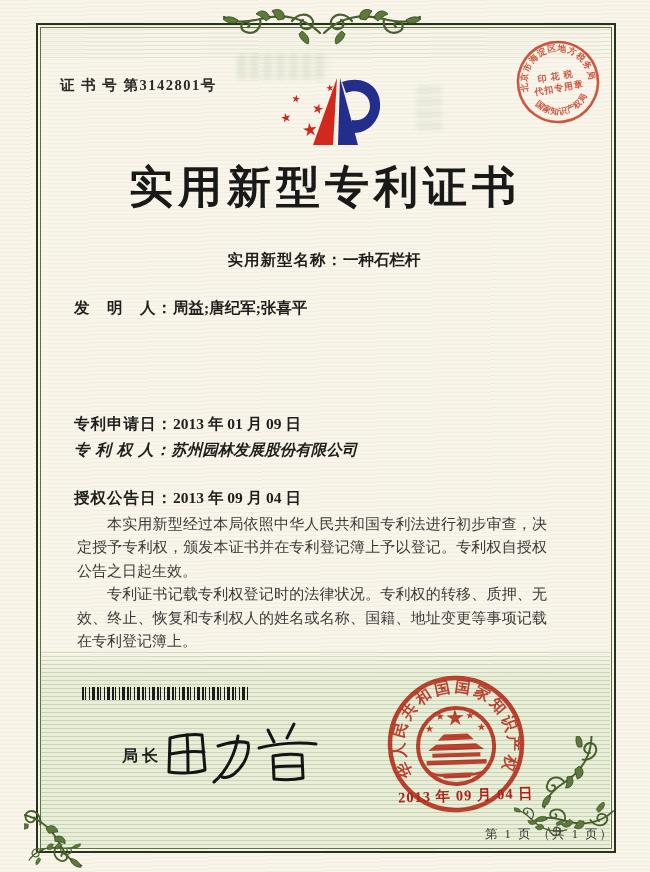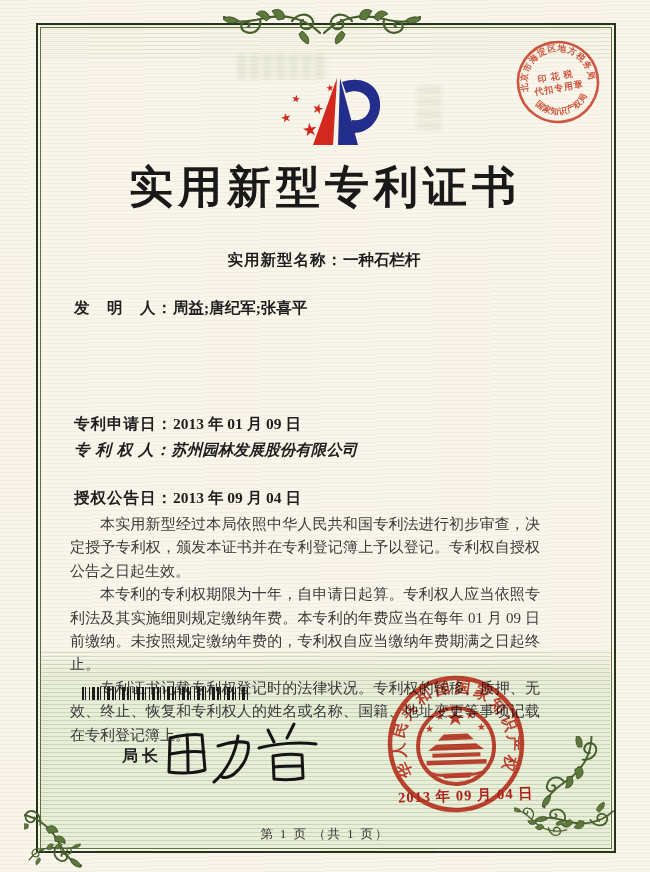--- a/index.html
+++ b/index.html
@@ -14,30 +14,30 @@
     background:
       repeating-linear-gradient(180deg,rgba(110,140,85,.26) 0 1px,rgba(0,0,0,0) 1px 4px),
       linear-gradient(180deg,rgba(232,237,215,0) 0,rgba(232,237,215,.85) 22px,#e9eed9 48px);}
   .band-top{left:40px;top:25px;width:570px;height:34px;
     background:repeating-linear-gradient(180deg,rgba(120,150,95,.14) 0 1px,rgba(0,0,0,0) 1px 4px);}
   .cert-no{left:60px;top:76px;font-size:14.5px;letter-spacing:1.5px;color:#2a2a2a;font-weight:600;}
   .title{left:36px;top:158px;width:578px;text-align:center;font-size:44px;font-weight:700;
          letter-spacing:5px;color:#191919;}
   .row{left:74px;width:500px;font-size:15.5px;font-weight:600;color:#1e1e1e;white-space:nowrap;}
   .row .lbl{letter-spacing:1px;}
-  .body-text{left:70px;top:513px;width:470px;font-size:15px;line-height:23.4px;color:#3a3a3a;
+  .body-text{left:77px;top:513px;width:470px;font-size:15px;line-height:23.4px;color:#3a3a3a;
              text-align:justify;}
   .body-text p{margin:0;text-indent:2em;}
   .barcode{left:82px;top:687px;width:166px;height:13px;background-color:transparent;
     background-image:repeating-linear-gradient(90deg,#1c1c1c 0 2px,transparent 2px 3px,#1c1c1c 3px 4px,
       transparent 4px 7px,#1c1c1c 7px 8px,transparent 8px 10px,#1c1c1c 10px 13px,transparent 13px 15px);}
   .director{left:122px;top:746px;font-size:16px;letter-spacing:4px;color:#222;font-weight:600;}
   .seal-date{left:398px;top:786px;width:150px;font-size:14.5px;font-weight:700;color:#ab2317;
              letter-spacing:1px;transform:rotate(-2deg);white-space:nowrap;}
-  .footer{left:36px;top:826px;width:578px;text-align:center;font-size:12.5px;color:#333;
+  .footer{left:36px;top:826px;width:578px;text-align:right;font-size:12.5px;color:#333;
           letter-spacing:2px;}
   .ghost{filter:blur(2.5px);border-radius:3px;}
   .ghost-a{left:237px;top:54px;width:92px;height:26px;opacity:.45;
     background:repeating-linear-gradient(90deg,rgba(125,158,118,.35) 0 9px,rgba(0,0,0,0) 9px 13px);}
   .ghost-b{left:416px;top:86px;width:26px;height:46px;opacity:.4;
     background:repeating-linear-gradient(180deg,rgba(125,158,118,.35) 0 8px,rgba(0,0,0,0) 8px 12px);}
   svg text{font-family:"Liberation Serif","DejaVu Serif",serif;}
   .seal-wrap{left:368px;top:656px;width:176px;height:176px;mix-blend-mode:multiply;opacity:.93;
              transform:rotate(-2deg);}
   .stamp-wrap{left:512px;top:36px;width:92px;height:92px;mix-blend-mode:multiply;opacity:.9;}
@@ -99,20 +99,21 @@
         <use href="#flourish"></use>
       </g>
     <g transform="translate(46,108) rotate(210) scale(0.6)">
         <use href="#flourish"></use>
       </g>
   </svg>
 
   <div class="abs ghost ghost-a"></div>
   <div class="abs ghost ghost-b"></div>
 
+  <div class="abs cert-no">证 书 号 第3142801号</div>
 
   <svg class="abs" style="left:270px;top:66px;" width="115" height="88" viewBox="0 0 115 88">
     <polygon points="67,12 43,79 63,79" fill="#d2281e"></polygon>
     <polygon points="70,12 68,79 88,79" fill="#232e8c"></polygon>
     <path d="M72,16 C95,8 112,22 110,42 C108,60 92,70 78,66 L82,54 C92,56 100,49 100,40 C100,28 88,22 76,27 Z" fill="#232e8c"></path>
     <g fill="#d2281e">
       <use href="#st" transform="translate(16,52) scale(0.50) rotate(-12)"></use>
       <use href="#st" transform="translate(26,33) scale(0.42) rotate(10)"></use>
       <use href="#st" transform="translate(40,64) scale(0.72) rotate(-8)"></use>
       <use href="#st" transform="translate(48,43) scale(0.55) rotate(14)"></use>
@@ -149,21 +150,20 @@
   </div>
   <div class="abs row" style="top:440px;font-style:italic;">
     <span class="lbl">专 利 权 人：</span><span>苏州园林发展股份有限公司</span>
   </div>
   <div class="abs row" style="top:488px;">
     <span class="lbl">授权公告日：</span><span>2013 年 09 月 04 日</span>
   </div>
 
   <div class="abs body-text">
     <p>本实用新型经过本局依照中华人民共和国专利法进行初步审查，决定授予专利权，颁发本证书并在专利登记簿上予以登记。专利权自授权公告之日起生效。</p>
-    <p>本专利的专利权期限为十年，自申请日起算。专利权人应当依照专利法及其实施细则规定缴纳年费。本专利的年费应当在每年 01 月 09 日前缴纳。未按照规定缴纳年费的，专利权自应当缴纳年费期满之日起终止。</p>
     <p>专利证书记载专利权登记时的法律状况。专利权的转移、质押、无效、终止、恢复和专利权人的姓名或名称、国籍、地址变更等事项记载在专利登记簿上。</p>
   </div>
 
   <div class="abs barcode"></div>
 
   <div class="abs director">局长</div>
   <svg class="abs" style="left:156px;top:716px;" width="165" height="72" viewBox="0 0 165 72">
     <g fill="none" stroke="#141414" stroke-width="3" stroke-linecap="round" stroke-linejoin="round">
       <path d="M14,22 C24,19 38,18 46,19 L49,54 C40,57 24,58 13,56 Z"></path>
       <path d="M31,19 C32,31 32,44 32,55"></path>

